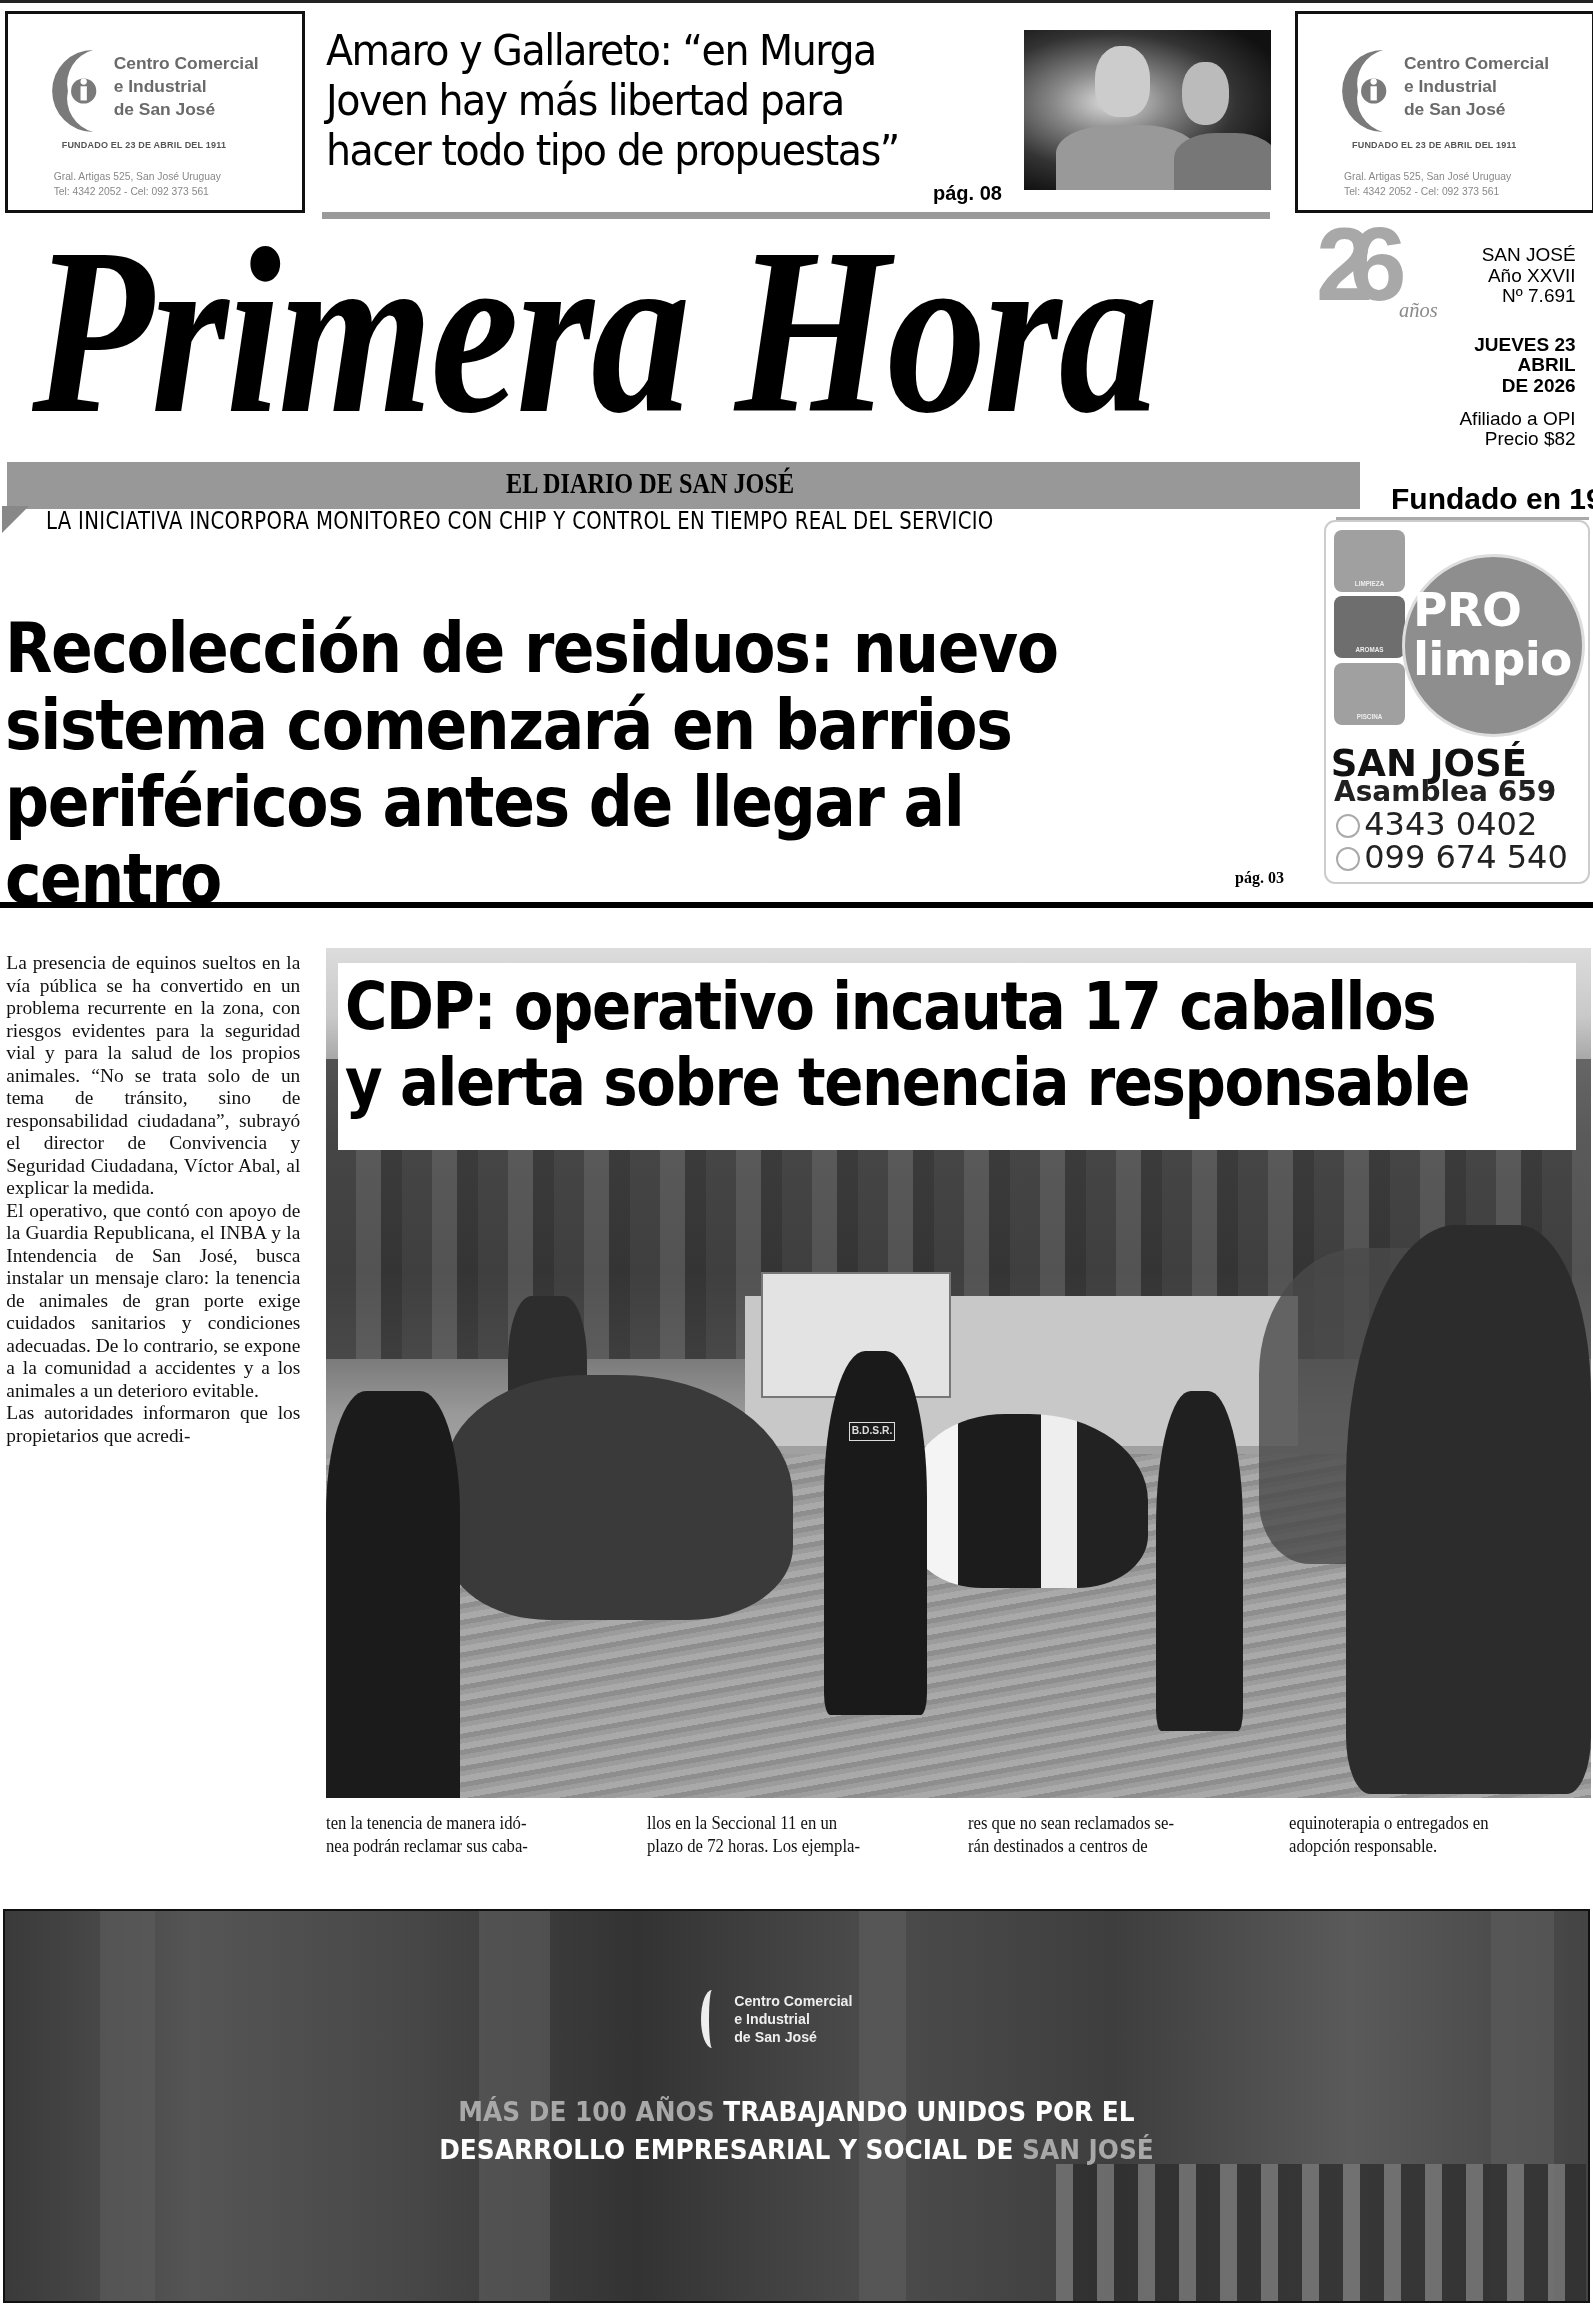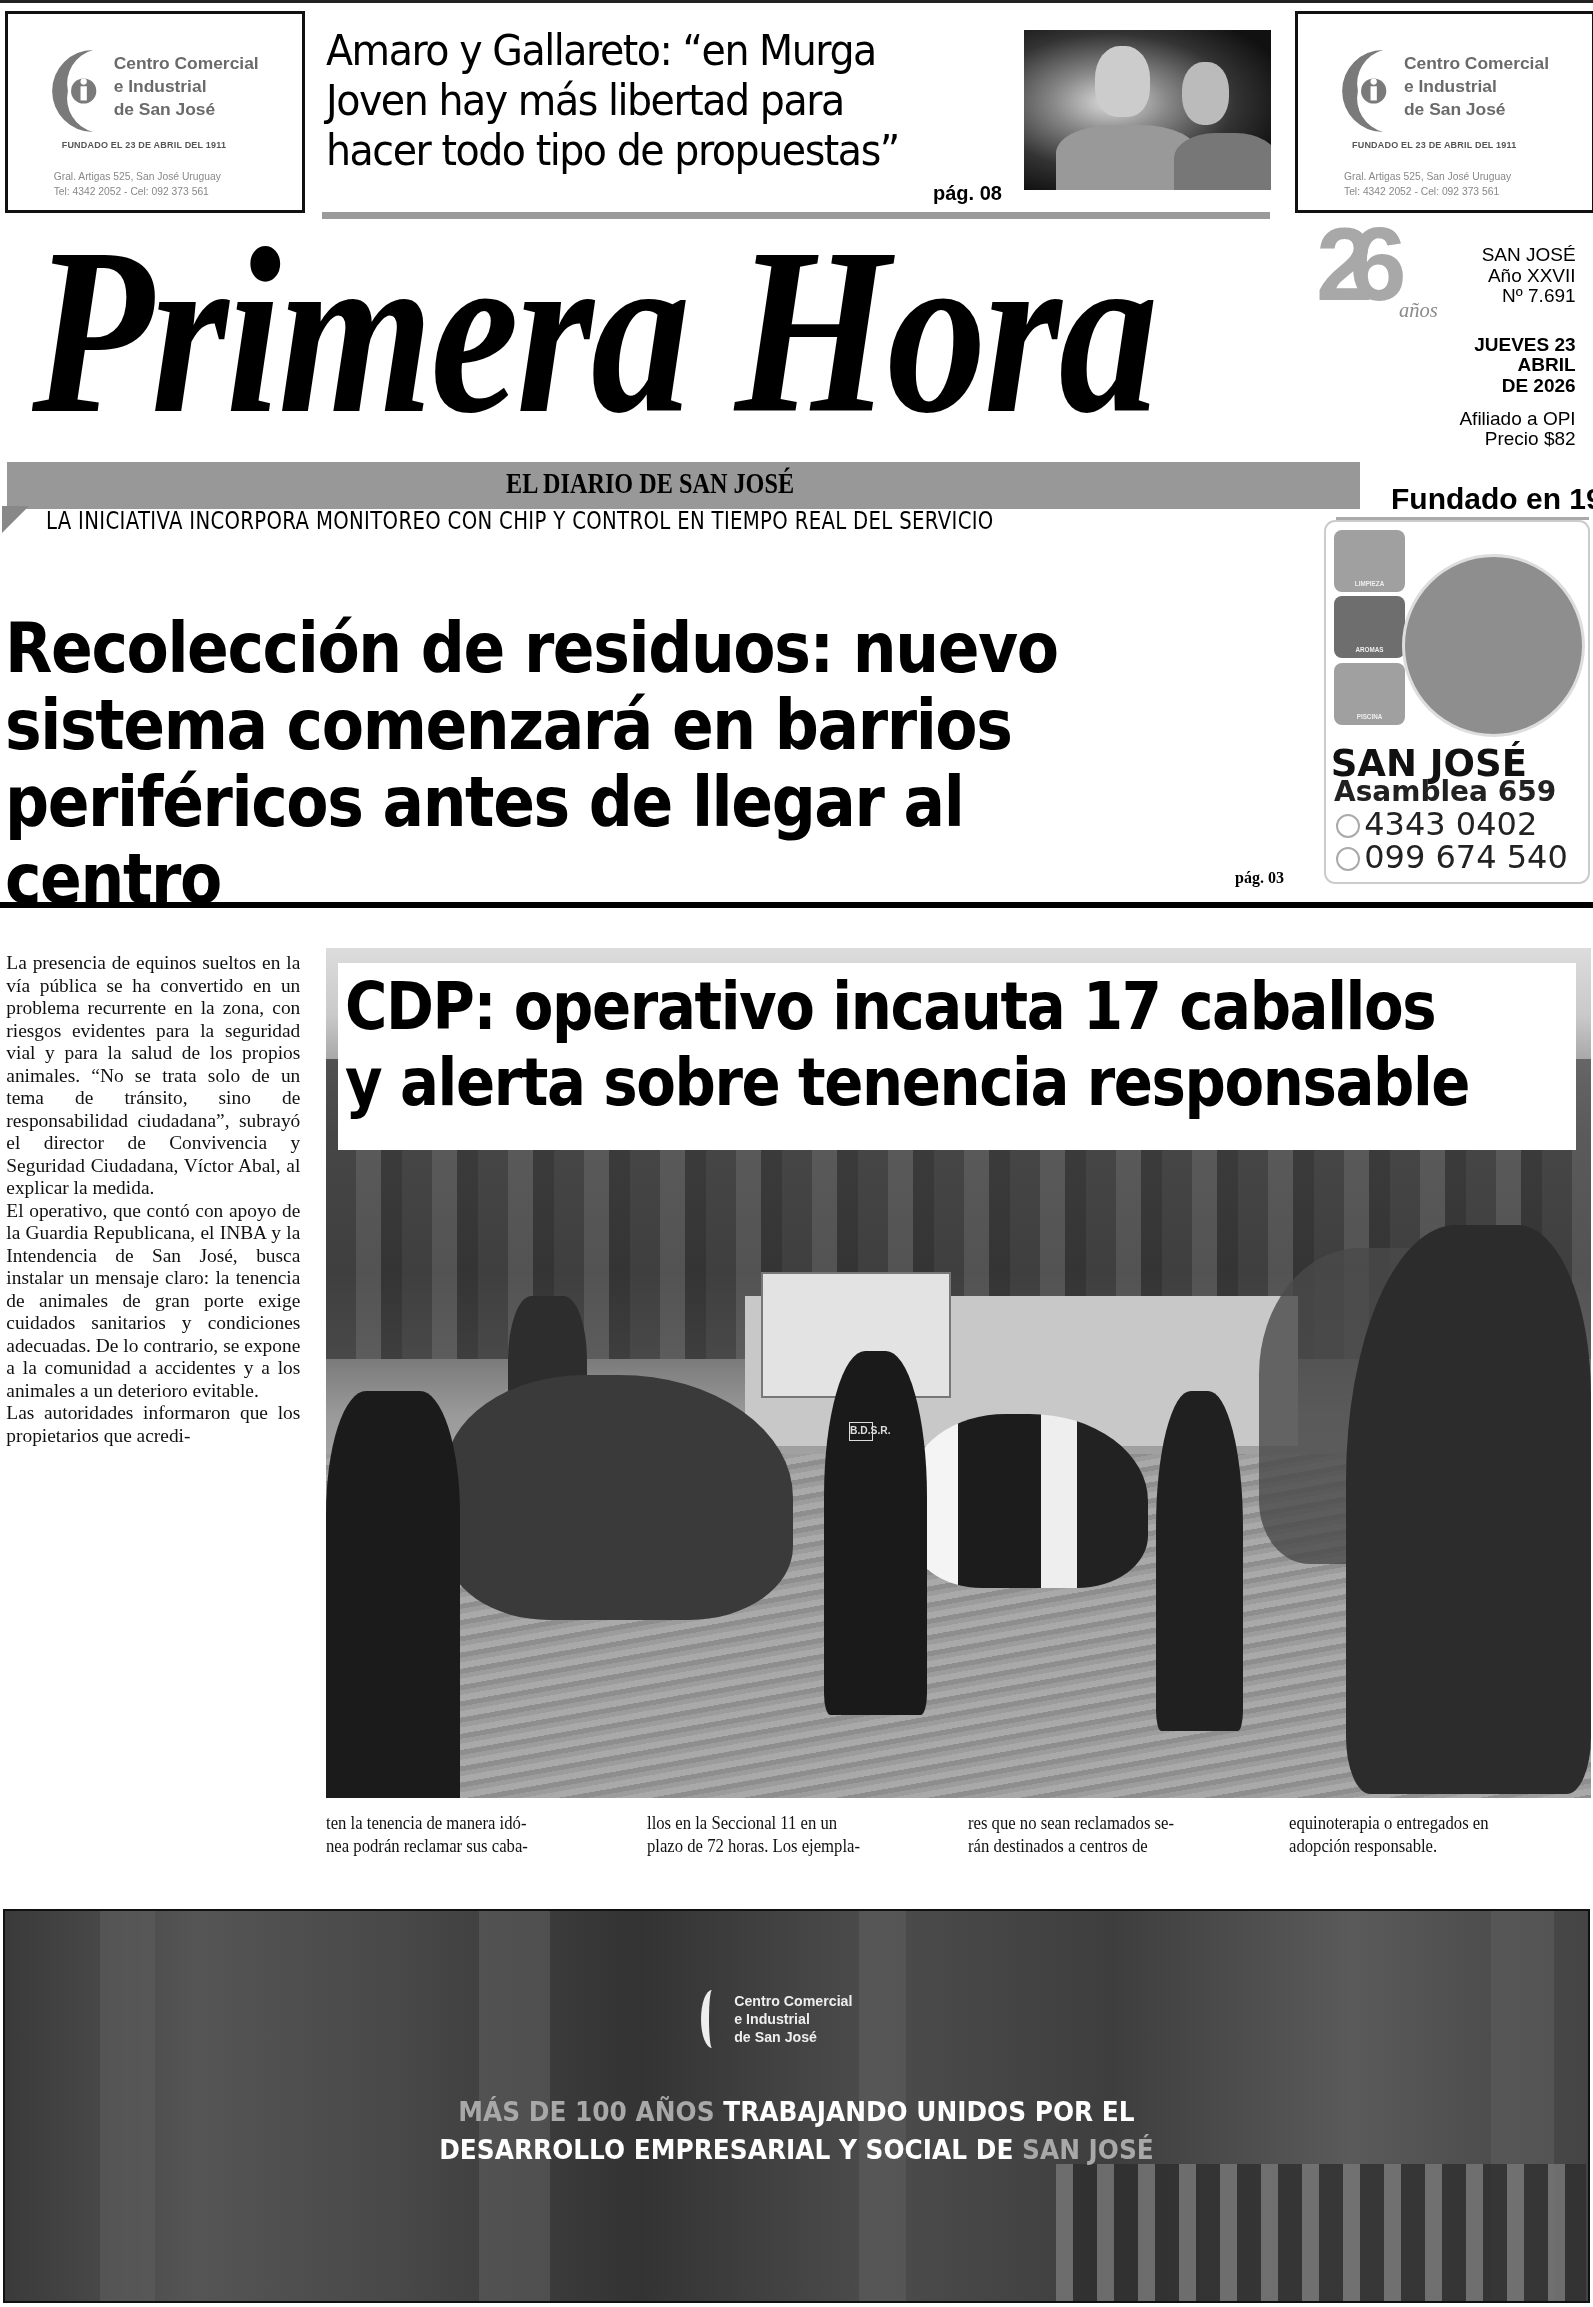--- a/index.html
+++ b/index.html
@@ -69,21 +69,21 @@
   .photo .truck { position:absolute; left: 435px; top: 324px; width: 190px; height: 126px; background: #e3e3e3; border: 2.4px solid #777; }
   .photo .ground { position:absolute; left:0; top: 506px; width:100%; height: 348px; background: repeating-linear-gradient(170deg, #9c9c9c 0 4.7px, #a9a9a9 4.7px 11px, #8e8e8e 11px 16px); }
   .photo .horse1 { position:absolute; left: 119px; top: 427px; width: 348px; height: 245px; background: #3a3a3a; border-radius: 40% 50% 30% 30%; }
   .photo .horse2 { position:absolute; left: 585px; top: 466px; width: 237px; height: 174px; background: linear-gradient(90deg, #f4f4f4 0 20%, #1c1c1c 20% 55%, #eee 55% 70%, #222 70%); border-radius: 40% 50% 30% 30%; }
   .photo .horse3 { position:absolute; left: 1020px; top: 277px; width: 245px; height: 569px; background: #2c2c2c; border-radius: 45% 30% 10% 10%; }
   .photo .officer { position:absolute; left: 498px; top: 403px; width: 103px; height: 364px; background: #1a1a1a; border-radius: 40% 40% 6% 6%; }
   .photo .officer2 { position:absolute; left: 830px; top: 443px; width: 87px; height: 340px; background: #202020; border-radius: 40% 40% 6% 6%; }
   .photo .officer-left { position:absolute; left: 0; top: 443px; width: 134px; height: 411px; background: #1b1b1b; border-radius: 30% 30% 0 0; }
   .photo .rider { position:absolute; left: 933px; top: 300px; width: 253px; height: 316px; background: #4a4a4a; border-radius: 40% 40% 20% 20%; opacity: .8; }
   .photo .rider2 { position:absolute; left: 182px; top: 348px; width: 79px; height: 213px; background: #2d2d2d; border-radius: 30%; }
-  .photo .bdsr { position:absolute; left: 523px; top: 474px; width: 24px; height: 19px; border: 1.6px solid #ddd; color: #ddd; font-size: 10.3px; font-weight: bold; text-align: center; line-height: 16px; }
+  .photo .bdsr { position:absolute; left: 523px; top: 474px; width: 46px; height: 19px; border: 1.6px solid #ddd; color: #ddd; font-size: 10.3px; font-weight: bold; text-align: center; line-height: 16px; }
 
   .photo-head-box { left: 338px; top: 963px; width: 1238px; height: 187px; background: #fff; }
   .photo-headline { left: 345px; top: 969px; width: 1233px; font-family: "DejaVu Sans", sans-serif; font-weight: bold; font-size: 66px; line-height: 76px; letter-spacing: -1.6px; transform: scaleX(0.875); transform-origin: left top; white-space: nowrap; }
 
   
   .cont-cols { left: 326px; top: 1812px; width: 1268px; display: flex; gap: 16px; }
   .cont-col { width: 308px; font-family: "Liberation Serif", serif; font-size: 19.4px; line-height: 22.5px; text-align: justify; color: #111; transform: scaleX(1); }
   .cont-col .line { display: block; white-space: nowrap; transform: scaleX(0.86); transform-origin: left top; }
 
   
@@ -180,20 +180,24 @@
   <div class="tile" style="top:8px;">
       <span>LIMPIEZA</span>
     </div>
   <div class="tile" style="top:74px; background:#6e6e6e;">
       <span>AROMAS</span>
     </div>
   <div class="tile" style="top:141px;">
       <span>PISCINA</span>
     </div>
   <div class="circle"></div>
+  <div class="pro">
+    <div>PRO</div>
+    <div>limpio</div>
+  </div>
   <div class="sj">SAN JOSÉ</div>
   <div class="asamblea">Asamblea 659</div>
   <div class="phone" style="top:286px;"><span class="ic"></span><span>4343 0402</span></div>
   <div class="phone" style="top:319px;"><span class="ic"></span><span>099 674 540</span></div>
 </div>
 
 <div class="abs body-col">
   <p>La presencia de equinos sueltos en la vía pública se ha convertido en un problema recurrente en la zona, con riesgos evidentes para la seguridad vial y para la salud de los propios animales. “No se trata solo de un tema de tránsito, sino de responsabilidad ciudadana”, subrayó el director de Convivencia y Seguridad Ciudadana, Víctor Abal, al explicar la medida.</p>
   <p>El operativo, que contó con apoyo de la Guardia Republicana, el INBA y la Intendencia de San José, busca instalar un mensaje claro: la tenencia de animales de gran porte exige cuidados sanitarios y condiciones adecuadas. De lo contrario, se expone a la comunidad a accidentes y a los animales a un deterioro evitable.</p>
   <p>Las autoridades informaron que los propietarios que acredi-</p>

